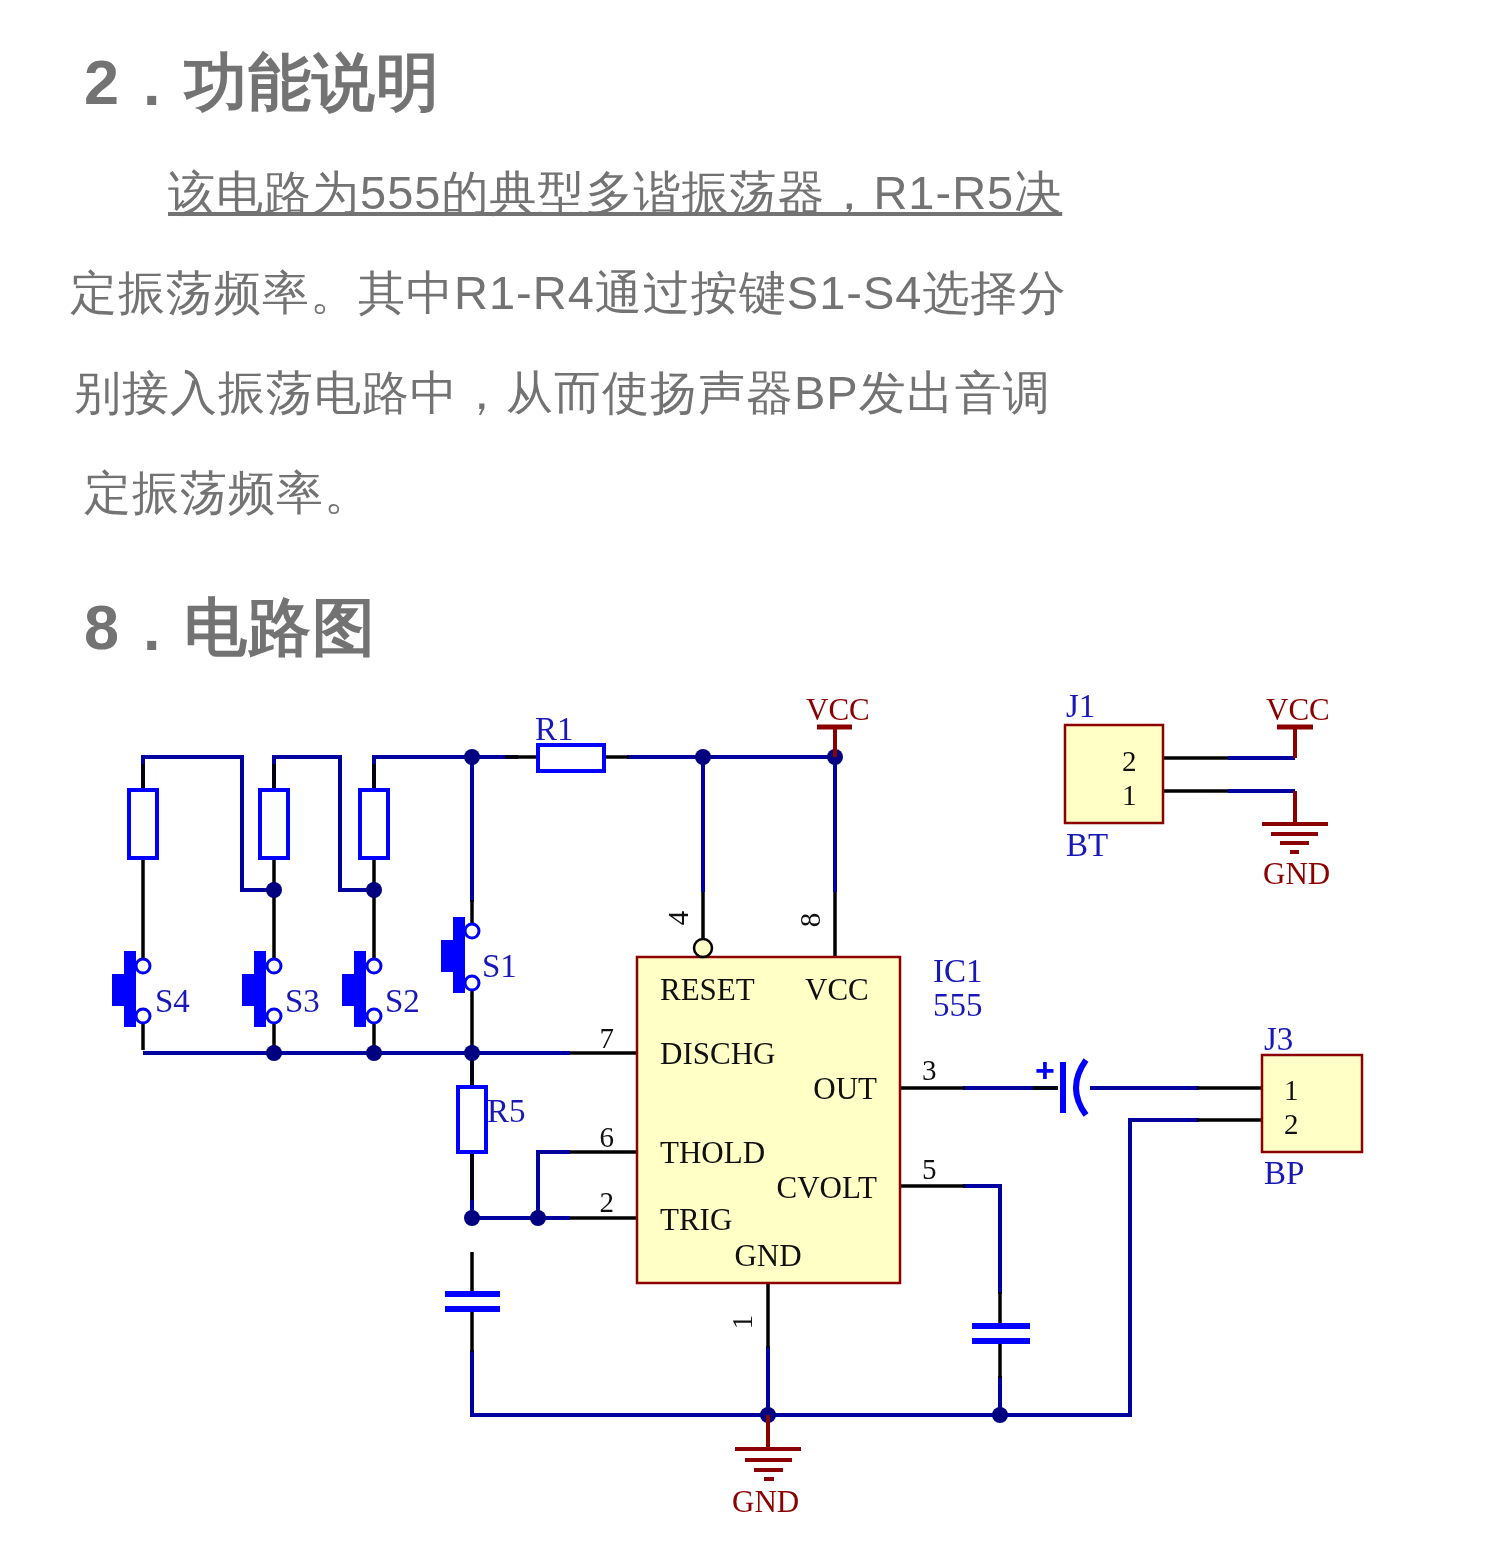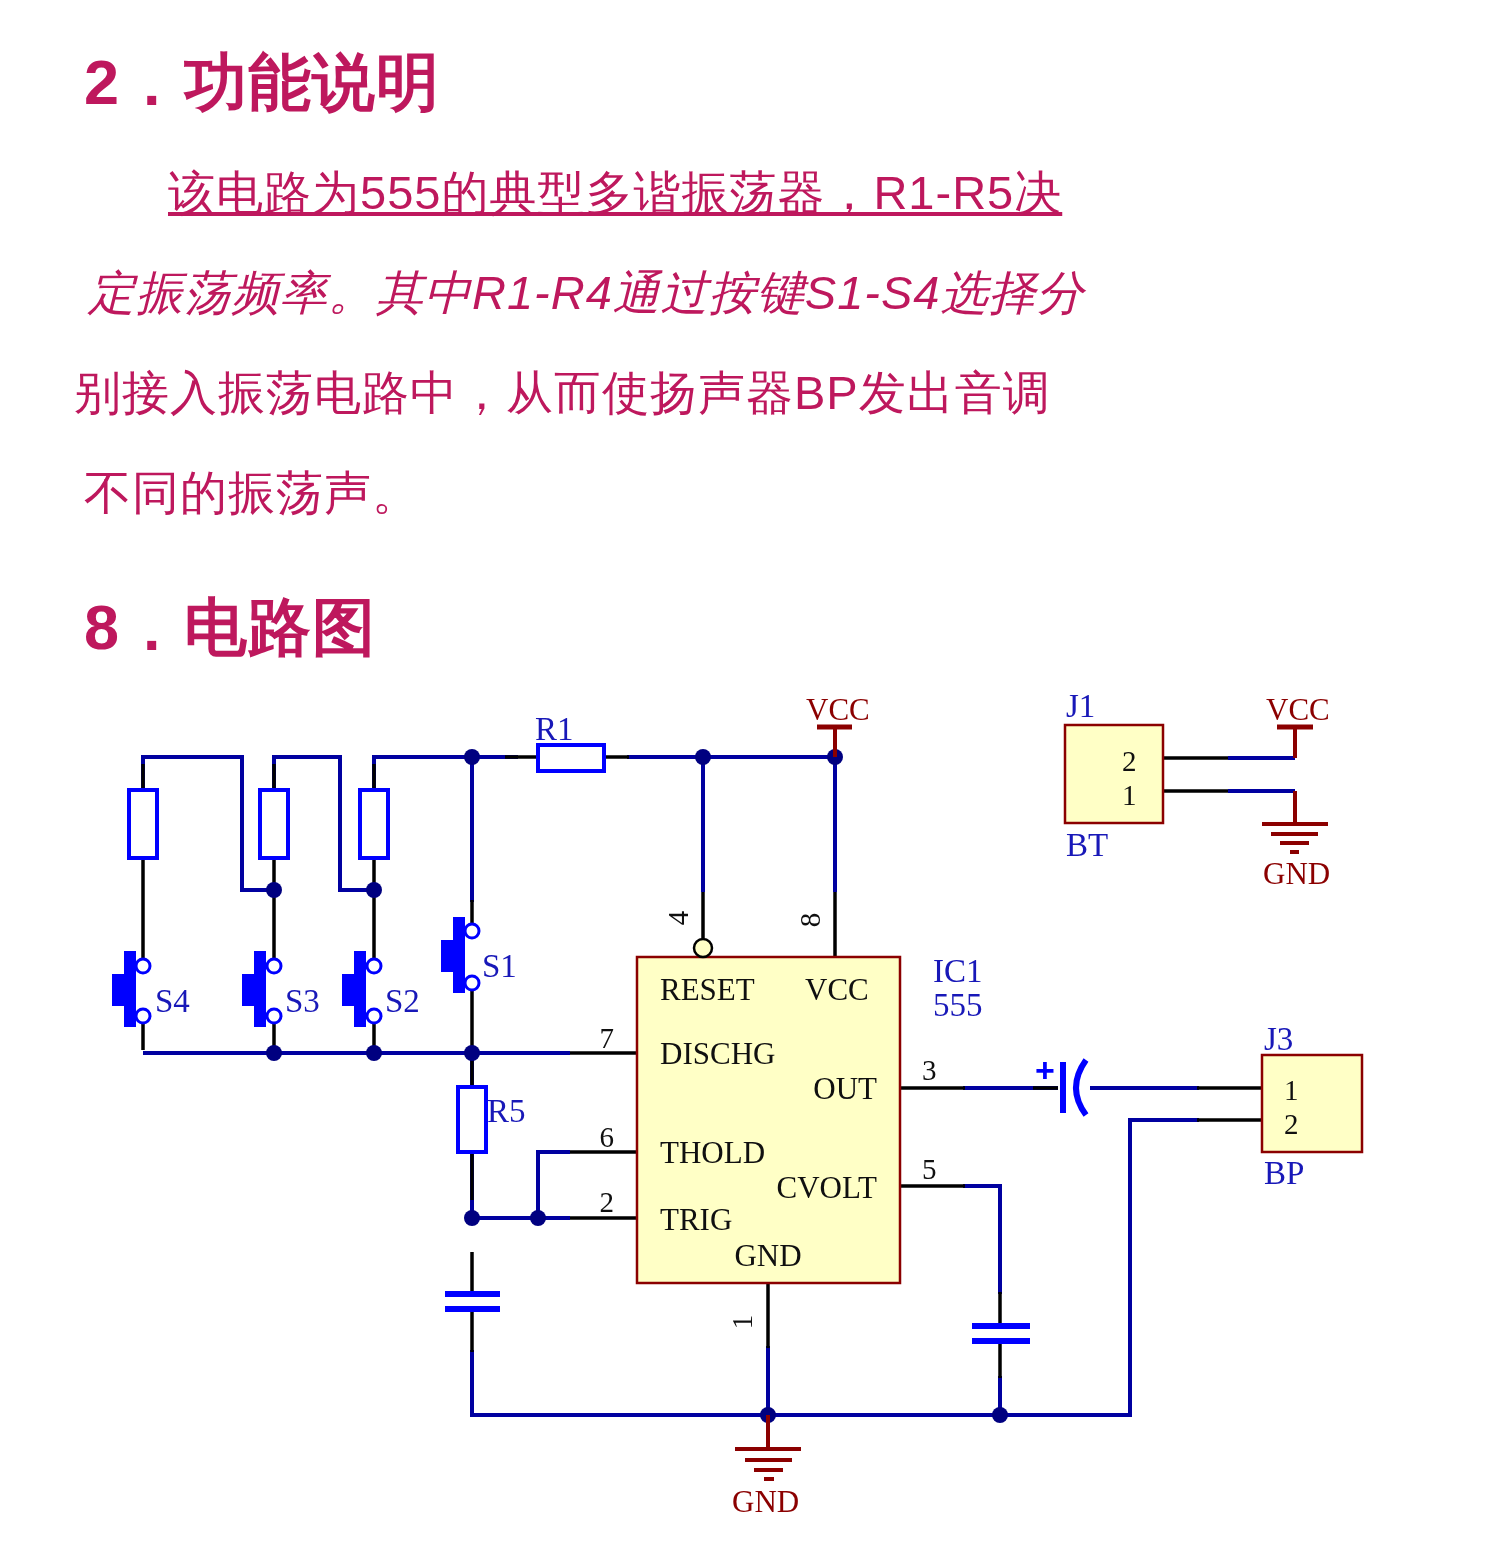--- a/index.html
+++ b/index.html
@@ -1,17 +1,17 @@
 <!DOCTYPE html>
 <html><head>
 <meta charset="utf-8">
 <style>
   html,body{margin:0;padding:0;background:#fff;}
   .page{position:relative;width:1500px;height:1565px;background:#ffffff;overflow:hidden;
-        font-family:"Liberation Sans","DejaVu Sans",sans-serif;color:#be185d;}
+        font-family:"Liberation Sans","DejaVu Sans",sans-serif;color:#737373;}
   .h2{position:absolute;font-size:63px;font-weight:700;letter-spacing:1px;white-space:nowrap;}
   .bodyline{position:absolute;font-size:47px;font-weight:400;letter-spacing:1px;white-space:nowrap;}
   svg text{font-family:"Liberation Serif","DejaVu Serif",serif;}
   .pinlbl{font-size:31px;fill:#101010;}
   .pinnum{font-size:29px;fill:#101010;}
   .des{font-size:33px;fill:#1818b8;}
   .pwr{font-size:31px;fill:#8b0000;}
   .wire{stroke:#0000a0;stroke-width:4;fill:none;}
   .stub{stroke:#000000;stroke-width:3.5;fill:none;}
   .mar{stroke:#8b0000;stroke-width:4;fill:none;}
@@ -22,23 +22,23 @@
   .box{fill:#ffffc6;stroke:#8b0000;stroke-width:2.5;}
   .plus{font-size:34px;font-weight:bold;fill:#0000ff;font-family:"Liberation Sans",sans-serif;}
 </style>
 </head>
 <body>
 
 <div class="page">
 
   <div class="h2" style="left:84px;top:40px;">2．功能说明</div>
   <div class="bodyline" style="left:168px;top:162px;text-decoration:underline;">该电路为555的典型多谐振荡器，R1-R5决</div>
-  <div class="bodyline" style="left:88px;top:262px;font-style:italic;">定振荡频率。其中R1-R4通过按键S1-S4选择分</div>
+  <div class="bodyline" style="left:70px;top:262px;">定振荡频率。其中R1-R4通过按键S1-S4选择分</div>
   <div class="bodyline" style="left:74px;top:362px;">别接入振荡电路中，从而使扬声器BP发出音调</div>
-  <div class="bodyline" style="left:84px;top:462px;">不同的振荡声。</div>
+  <div class="bodyline" style="left:84px;top:462px;">定振荡频率。</div>
   <div class="h2" style="left:84px;top:585px;">8．电路图</div>
 
   <svg width="1500" height="1565" viewBox="0 0 1500 1565" style="position:absolute;left:0;top:0;">
 
     <g>
       <path class="wire" d="M143,792 L143,757 L242,757 L242,890 L271,890"></path>
       <path class="wire" d="M274,792 L274,757 L340,757 L340,890 L371,890"></path>
       <path class="wire" d="M374,792 L374,757 L518,757"></path>
       <path class="wire" d="M627,757 L835,757"></path>
       <path class="wire" d="M703,757 L703,892"></path>

